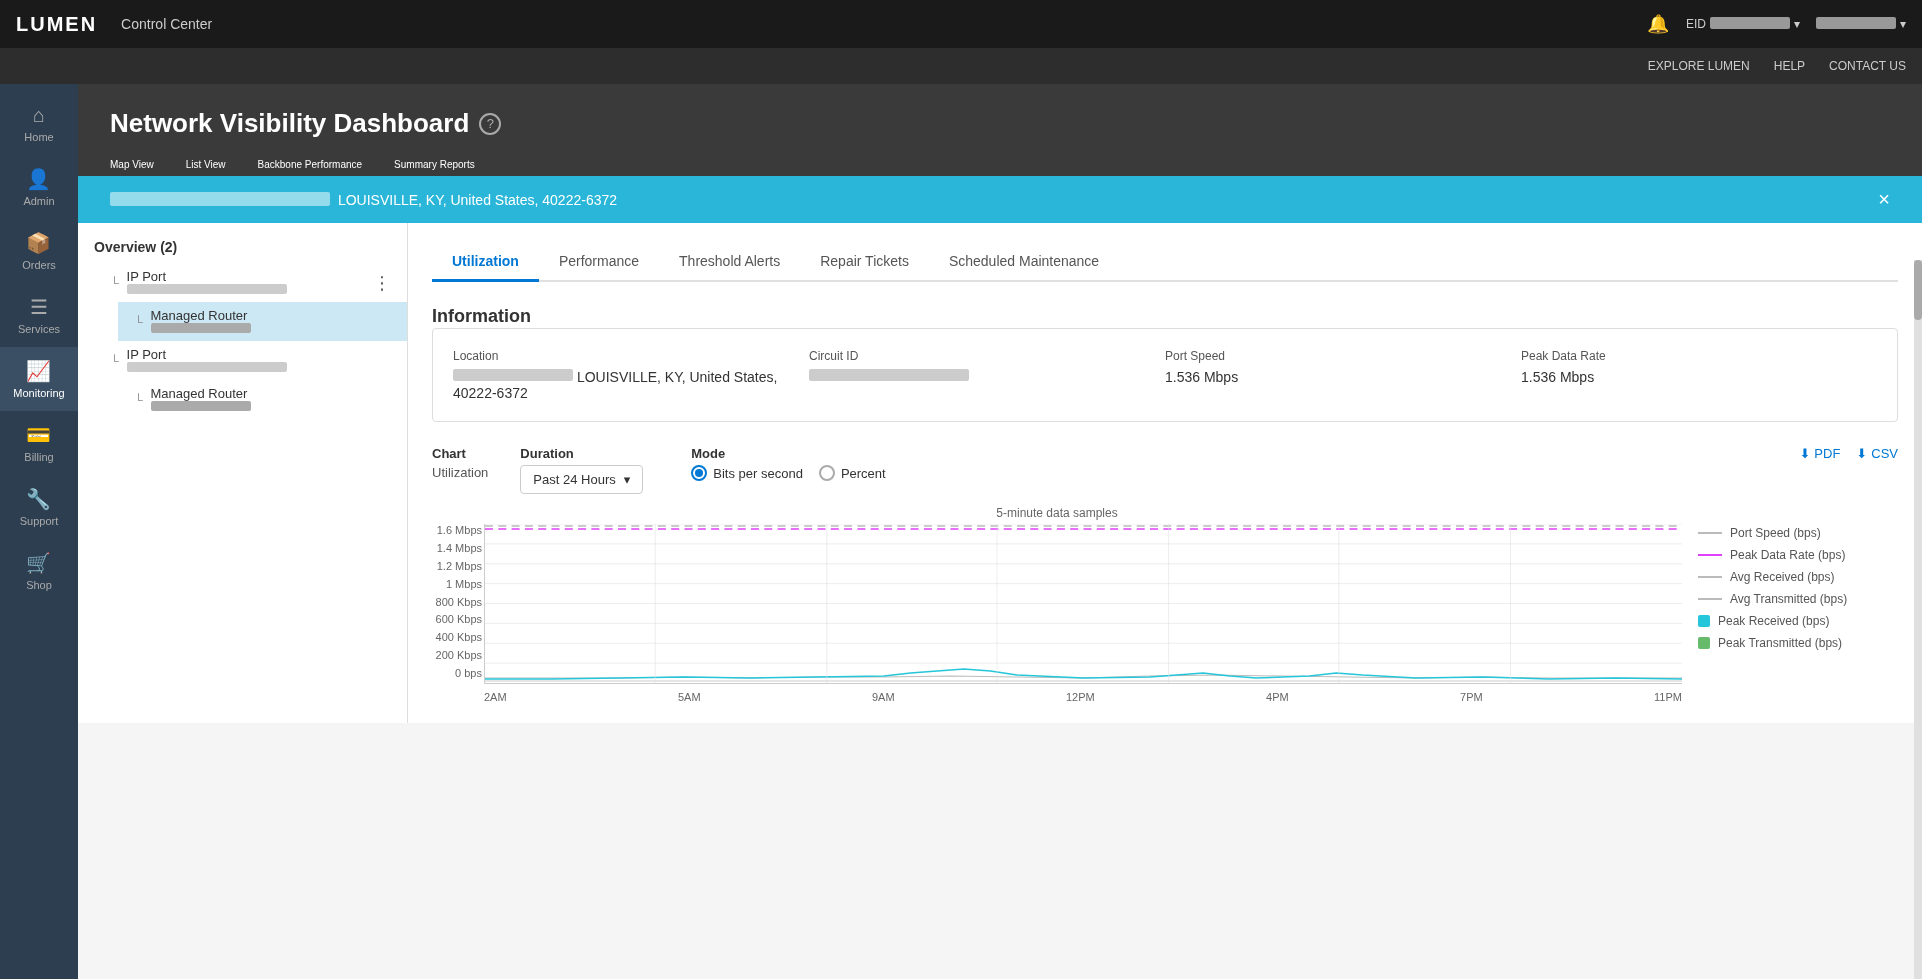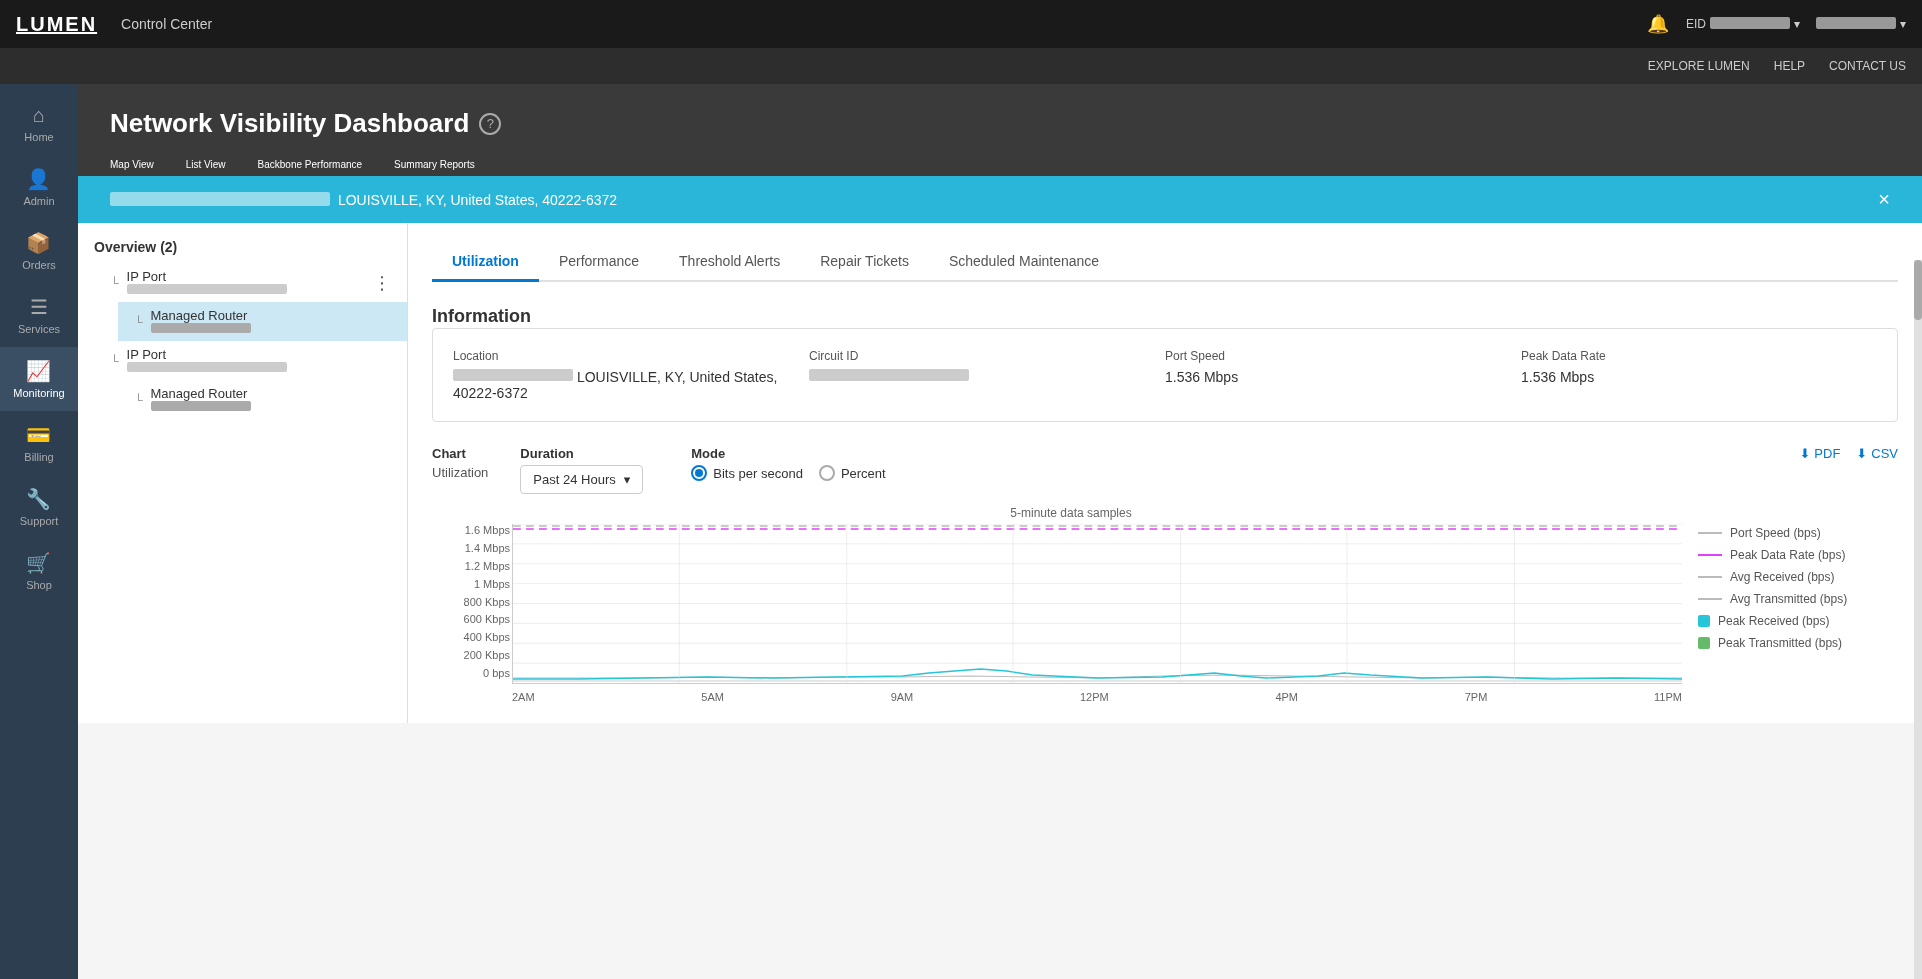--- a/index.html
+++ b/index.html
@@ -3,21 +3,21 @@
   <meta charset="utf-8">
   <style>
     * { box-sizing: border-box; margin: 0; padding: 0; }
     body { font-family: Arial, sans-serif; font-size: 13px; background: #f0f0f0; color: #333; }
 
     
     .top-bar {
       display: flex; align-items: center; background: #1a1a1a; height: 48px; padding: 0 16px;
       position: fixed; top: 0; left: 0; right: 0; z-index: 100;
     }
-    .logo { color: white; font-size: 20px; font-weight: bold; letter-spacing: 2px; margin-right: 24px; text-decoration: underline; }
+    .logo { color: white; font-size: 20px; font-weight: bold; letter-spacing: 2px; margin-right: 24px; }
     .app-title { color: #ccc; font-size: 14px; }
     .top-bar-right { margin-left: auto; display: flex; align-items: center; gap: 16px; color: #ccc; font-size: 13px; }
     .bell-icon { color: white; font-size: 18px; cursor: pointer; }
     .eid-block { display: flex; align-items: flex-start; gap: 4px; color: #ccc; font-size: 12px; }
     .blurred-text { background: #999; color: transparent; border-radius: 2px; display: inline-block; }
 
     
     .secondary-nav {
       display: flex; align-items: center; justify-content: flex-end; background: #2d2d2d;
       height: 36px; padding: 0 16px; position: fixed; top: 48px; left: 0; right: 0; z-index: 99;
@@ -113,21 +113,21 @@
       width: 16px; height: 16px; border-radius: 50%; border: 2px solid #0078d4;
       display: flex; align-items: center; justify-content: center;
     }
     .radio-dot.filled::after { content: ''; width: 8px; height: 8px; background: #0078d4; border-radius: 50%; display: block; }
     .radio-dot.empty { border-color: #aaa; }
     .chart-actions { margin-left: auto; display: flex; gap: 16px; align-items: center; }
     .action-btn { display: flex; align-items: center; gap: 4px; color: #0078d4; font-size: 13px; cursor: pointer; }
 
     
     .chart-wrapper { display: flex; gap: 16px; }
-    .chart-main { flex: 1; position: relative; margin-left: 28px; }
+    .chart-main { flex: 1; position: relative; }
     .chart-title-center { text-align: center; font-size: 12px; color: #666; margin-bottom: 4px; }
     .chart-svg { width: 100%; height: 180px; }
     .chart-x-labels { display: flex; justify-content: space-between; padding: 4px 0 0 50px; font-size: 11px; color: #666; }
     .chart-legend { width: 200px; display: flex; flex-direction: column; gap: 8px; padding-top: 20px; }
     .legend-item { display: flex; align-items: center; gap: 8px; font-size: 12px; color: #555; }
 
     .scrollbar-right { width: 8px; background: #e0e0e0; position: absolute; right: 0; top: 260px; bottom: 0; }
     .scrollbar-thumb { width: 8px; height: 60px; background: #aaa; border-radius: 4px; }
 
     .chart-container-area { position: relative; padding-left: 52px; }

